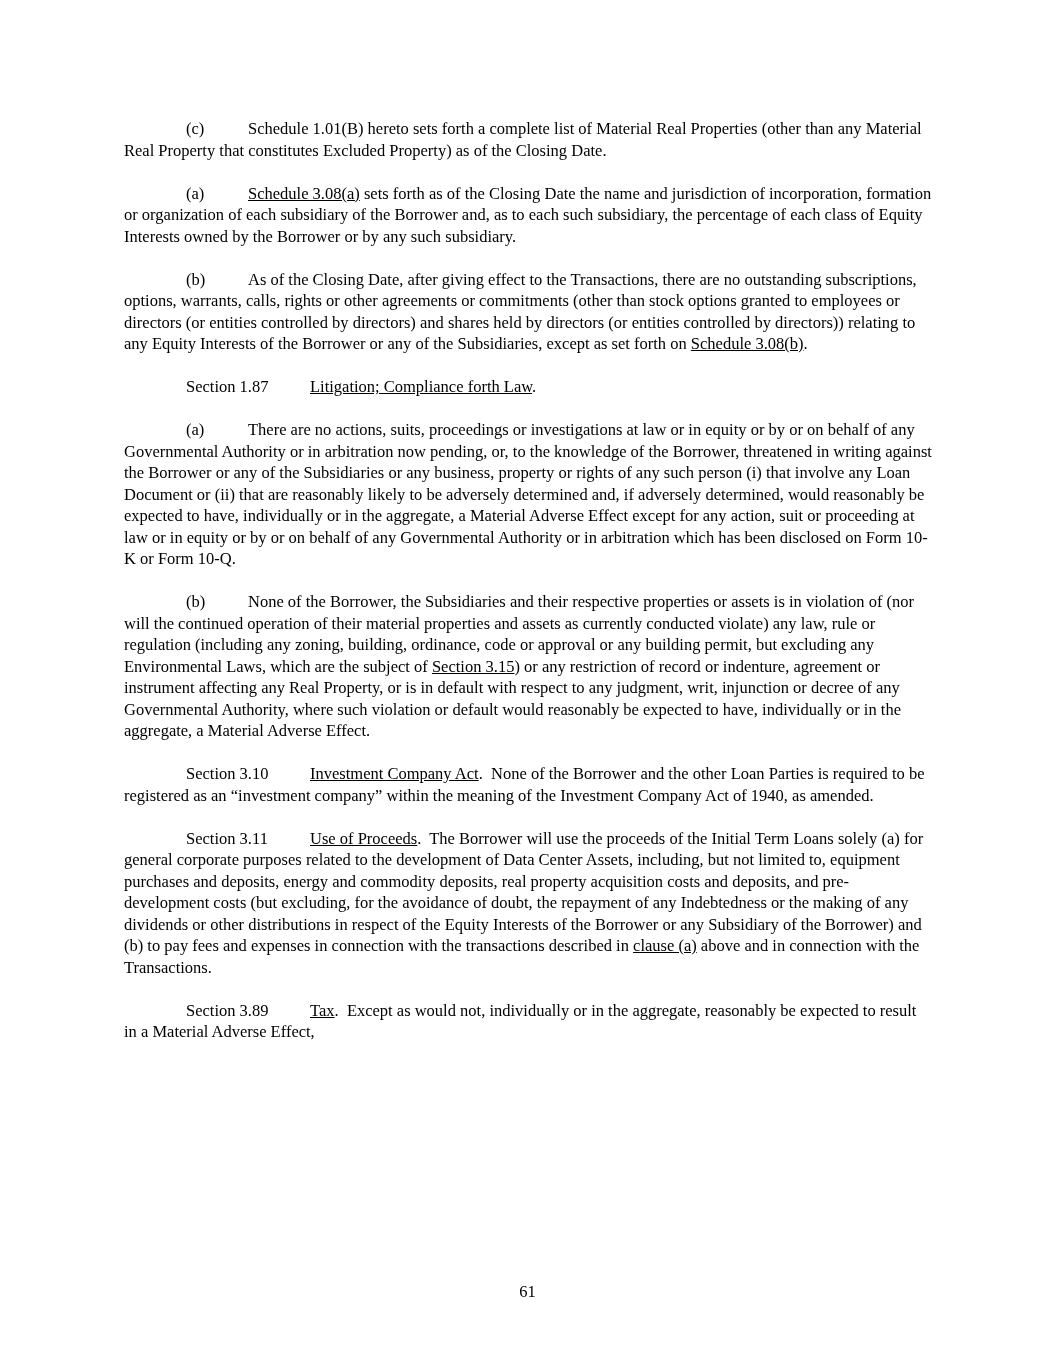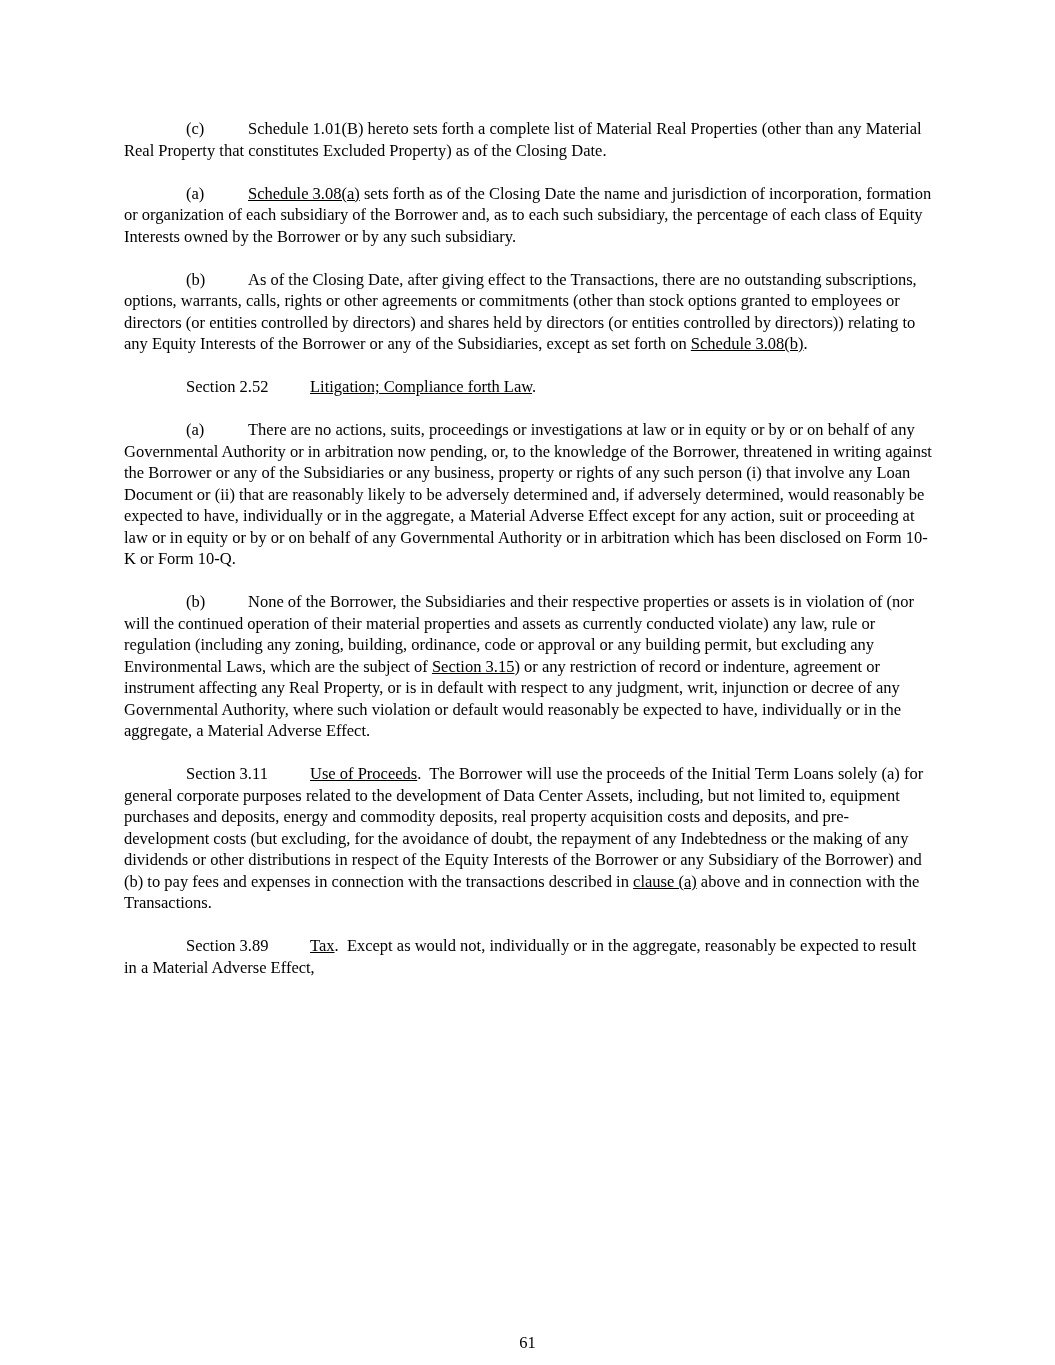--- a/index.html
+++ b/index.html
@@ -33,36 +33,37 @@
   .label {
     display: inline-block;
     text-indent: 0;
     vertical-align: baseline;
   }
   .u {
     text-decoration: underline;
   }
   .page-number {
     position: absolute;
-    top: 1332px;
+    top: 1281px;
     left: 0;
     width: 100%;
     text-align: center;
     font-size: 16.5px;
     line-height: 21.5px;
   }
 </style>
 </head>
 <body>
 
 <div class="page">
   <div class="content" id="doc-content">
       <p class="para"><span class="label" style="width: 62px;">(c)</span><span class="">Schedule 1.01(B) hereto sets forth a complete list of Material Real Properties (other than any Material Real Property that constitutes Excluded Property) as of the Closing Date.</span></p>
       <p class="para"><span class="label" style="width: 62px;">(a)</span><span class="u">Schedule 3.08(a)</span><span class=""> sets forth as of the Closing Date the name and jurisdiction of incorporation, formation or organization of each subsidiary of the Borrower and, as to each such subsidiary, the percentage of each class of Equity Interests owned by the Borrower or by any such subsidiary.</span></p>
       <p class="para"><span class="label" style="width: 62px;">(b)</span><span class="">As of the Closing Date, after giving effect to the Transactions, there are no outstanding subscriptions, options, warrants, calls, rights or other agreements or commitments (other than stock options granted to employees or directors (or entities controlled by directors) and shares held by directors (or entities controlled by directors)) relating to any Equity Interests of the Borrower or any of the Subsidiaries, except as set forth on </span><span class="u">Schedule 3.08(b)</span><span class="">.</span></p>
-      <p class="para"><span class="label" style="width: 124px;">Section 2.52</span><span class="u">Litigation; Compliance forth Law</span><span class="">.</span></p>
+      <p class="para"><span class="label" style="width: 124px;">Section 1.87</span><span class="u">Litigation; Compliance forth Law</span><span class="">.</span></p>
       <p class="para"><span class="label" style="width: 62px;">(a)</span><span class="">There are no actions, suits, proceedings or investigations at law or in equity or by or on behalf of any Governmental Authority or in arbitration now pending, or, to the knowledge of the Borrower, threatened in writing against the Borrower or any of the Subsidiaries or any business, property or rights of any such person (i) that involve any Loan Document or (ii) that are reasonably likely to be adversely determined and, if adversely determined, would reasonably be expected to have, individually or in the aggregate, a Material Adverse Effect except for any action, suit or proceeding at law or in equity or by or on behalf of any Governmental Authority or in arbitration which has been disclosed on Form 10-K or Form 10-Q.</span></p>
       <p class="para"><span class="label" style="width: 62px;">(b)</span><span class="">None of the Borrower, the Subsidiaries and their respective properties or assets is in violation of (nor will the continued operation of their material properties and assets as currently conducted violate) any law, rule or regulation (including any zoning, building, ordinance, code or approval or any building permit, but excluding any Environmental Laws, which are the subject of </span><span class="u">Section 3.15</span><span class="">) or any restriction of record or indenture, agreement or instrument affecting any Real Property, or is in default with respect to any judgment, writ, injunction or decree of any Governmental Authority, where such violation or default would reasonably be expected to have, individually or in the aggregate, a Material Adverse Effect.</span></p>
+      <p class="para"><span class="label" style="width: 124px;">Section 3.10</span><span class="u">Investment Company Act</span><span class="">.  None of the Borrower and the other Loan Parties is required to be registered as an “investment company” within the meaning of the Investment Company Act of 1940, as amended.</span></p>
       <p class="para"><span class="label" style="width: 124px;">Section 3.11</span><span class="u">Use of Proceeds</span><span class="">.  The Borrower will use the proceeds of the Initial Term Loans solely (a) for general corporate purposes related to the development of Data Center Assets, including, but not limited to, equipment purchases and deposits, energy and commodity deposits, real property acquisition costs and deposits, and pre-development costs (but excluding, for the avoidance of doubt, the repayment of any Indebtedness or the making of any dividends or other distributions in respect of the Equity Interests of the Borrower or any Subsidiary of the Borrower) and (b) to pay fees and expenses in connection with the transactions described in </span><span class="u">clause (a)</span><span class=""> above and in connection with the Transactions.</span></p>
       <p class="para"><span class="label" style="width: 124px;">Section 3.89</span><span class="u">Tax</span><span class="">.  Except as would not, individually or in the aggregate, reasonably be expected to result in a Material Adverse Effect,</span></p>
     </div>
   <div class="page-number">61</div>
 </div>
 
 </body></html>

